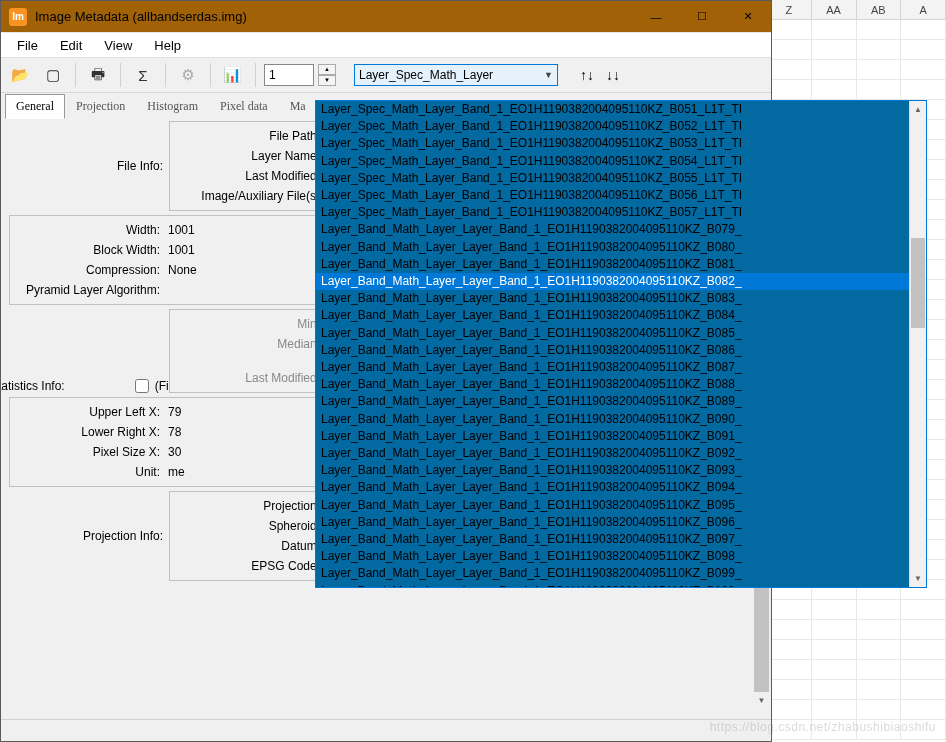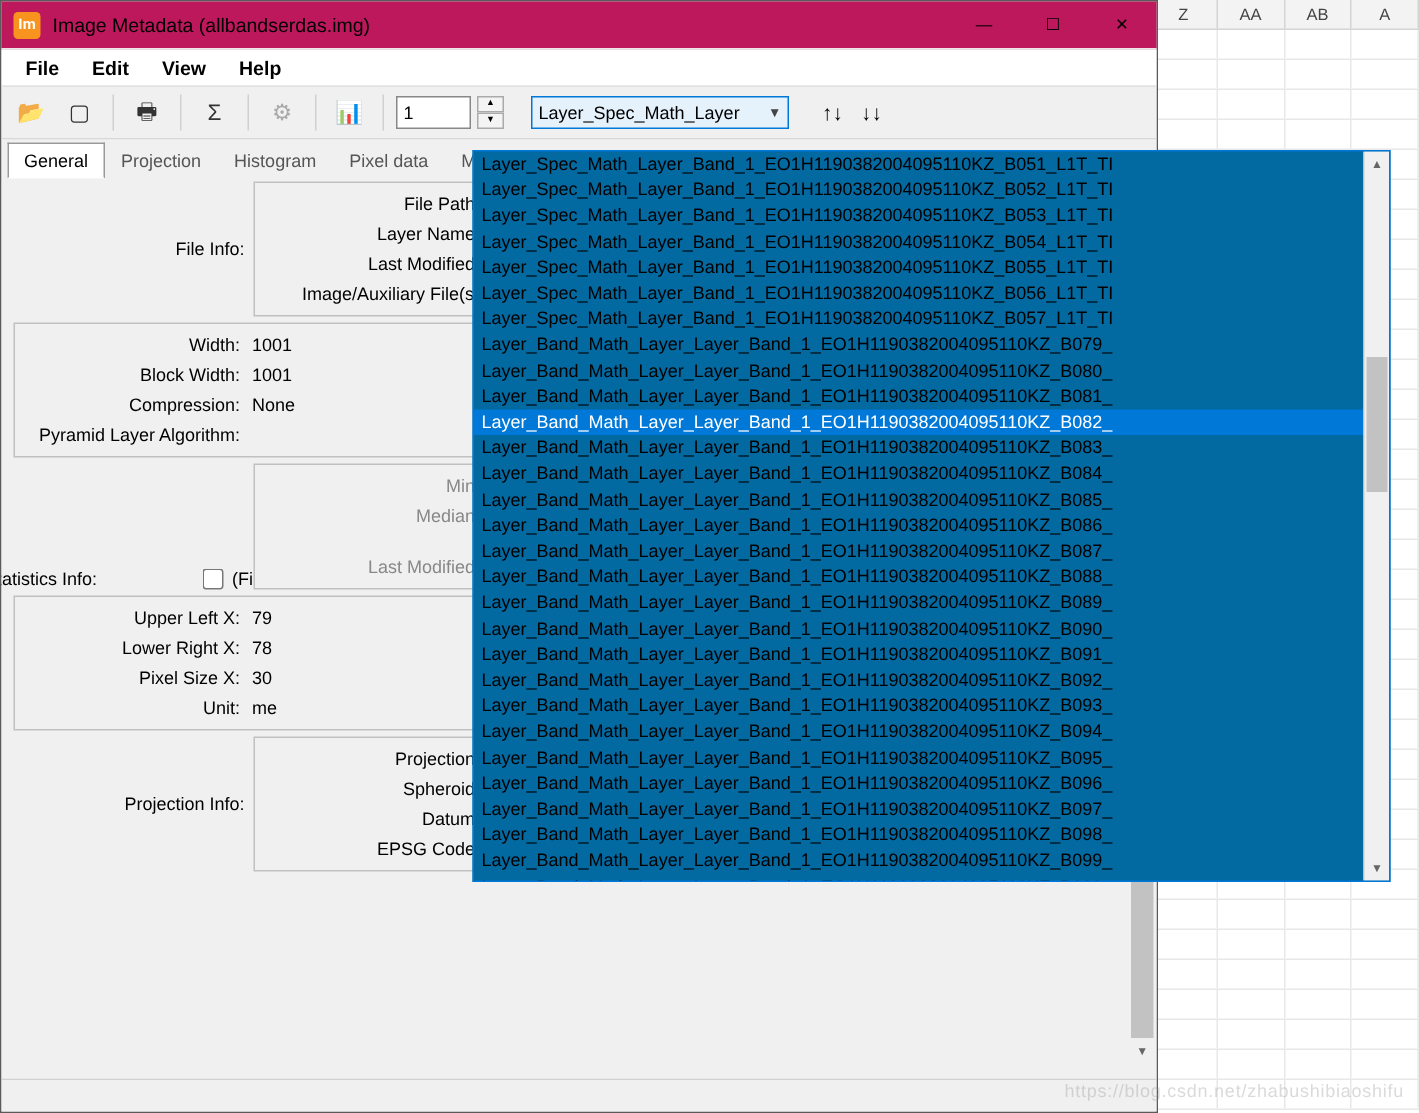--- a/index.html
+++ b/index.html
@@ -6,41 +6,41 @@
 body { background: #fff; width: 946px; height: 742px; overflow: hidden; position: relative; }
 
 .desktop { position: absolute; inset: 0; background: #fff; }
 .spreadsheet-bg { position: absolute; right: 0; top: 0; width: 180px; height: 742px; border-left: 1px solid #d4d4d4; }
 .spreadsheet-bg .col-headers { display: flex; height: 20px; background: #f3f3f3; border-bottom: 1px solid #d4d4d4; font-size: 11px; }
 .spreadsheet-bg .col-headers span { flex: 1; text-align: center; border-right: 1px solid #d4d4d4; line-height: 20px; color: #444; }
 .spreadsheet-bg .grid-row { display: flex; height: 20px; border-bottom: 1px solid #e8e8e8; }
 .spreadsheet-bg .grid-row span { flex: 1; border-right: 1px solid #e8e8e8; }
 
 .window { position: absolute; left: 0; top: 0; width: 772px; height: 742px; background: #f0f0f0; border: 1px solid #5a5a5a; display: flex; flex-direction: column; }
-.titlebar { height: 32px; display: flex; align-items: center; background: #be185d; border-bottom: 1px solid #e8e8e8; }
+.titlebar { height: 32px; display: flex; align-items: center; background: #a16207; border-bottom: 1px solid #e8e8e8; }
 .titlebar .app-icon { width: 18px; height: 18px; margin: 0 8px; background: #f7931e; border-radius: 3px; display: flex; align-items: center; justify-content: center; color: #fff; font-size: 10px; font-weight: bold; }
 .titlebar .title { flex: 1; font-size: 13px; color: #000; }
 .titlebar .win-btn { width: 46px; height: 32px; display: flex; align-items: center; justify-content: center; font-size: 11px; color: #000; }
 
 .menubar { height: 24px; display: flex; align-items: center; padding: 0 6px; background: #fff; font-size: 13px; gap: 2px; }
-.menubar span { padding: 2px 10px; color: #000; font-weight: bold; }
+.menubar span { padding: 2px 10px; color: #000; }
 
 .toolbar { height: 36px; display: flex; align-items: center; padding: 0 6px; background: #f0f0f0; border-top: 1px solid #e0e0e0; border-bottom: 1px solid #d8d8d8; gap: 4px; }
 .tb-icon { width: 28px; height: 28px; display: flex; align-items: center; justify-content: center; font-size: 15px; color: #333; }
 .tb-sep { width: 1px; height: 24px; background: #d0d0d0; margin: 0 4px; }
 .tb-input { width: 50px; height: 22px; border: 1px solid #888; background: #fff; font-size: 12px; padding-left: 4px; }
 .tb-spinner { width: 18px; height: 22px; display: flex; flex-direction: column; }
 .tb-spinner div { flex: 1; border: 1px solid #aaa; background: #f4f4f4; font-size: 6px; text-align: center; line-height: 9px; }
-.tb-dropdown { width: 172px; height: 22px; border: 1px solid #0078d7; background: #e5f1fb; display: flex; align-items: center; padding: 0 4px; font-size: 12px; }
+.tb-dropdown { width: 204px; height: 22px; border: 1px solid #0078d7; background: #e5f1fb; display: flex; align-items: center; padding: 0 4px; font-size: 12px; }
 .tb-dropdown .dd-text { flex: 1; white-space: nowrap; overflow: hidden; }
 .tb-dropdown .dd-arrow { font-size: 9px; color: #444; }
 .tb-arrows { width: 22px; height: 22px; display: flex; align-items: center; justify-content: center; font-size: 14px; }
 
 .tabs { height: 26px; display: flex; align-items: flex-end; padding: 0 4px; background: #f0f0f0; font-size: 12px; }
-.tab { padding: 4px 10px; border: 1px solid transparent; color: #555; }
+.tab { padding: 4px 10px; border: 1px solid transparent; color: #555; font-family: Liberation Serif, serif; }
 .tab.active { background: #fff; border: 1px solid #999; border-bottom-color: #fff; color: #000; }
 
 .content { flex: 1; background: #f0f0f0; padding: 2px 8px 8px 8px; position: relative; overflow: hidden; }
 .info-row { display: flex; margin-bottom: 4px; }
 .info-label { width: 160px; text-align: right; padding-right: 6px; font-size: 12px; color: #000; display: flex; align-items: center; justify-content: flex-end; white-space: nowrap; }
 .info-box { flex: 1; border: 1px solid #c0c0c0; background: #f0f0f0; padding: 4px 8px; font-size: 12px; }
 .info-box .row { display: flex; line-height: 20px; }
 .info-box .lbl { width: 150px; text-align: right; padding-right: 8px; color: #000; white-space: nowrap; }
 .info-box .lbl.grey { color: #888; }
 .info-box .val { color: #000; }

